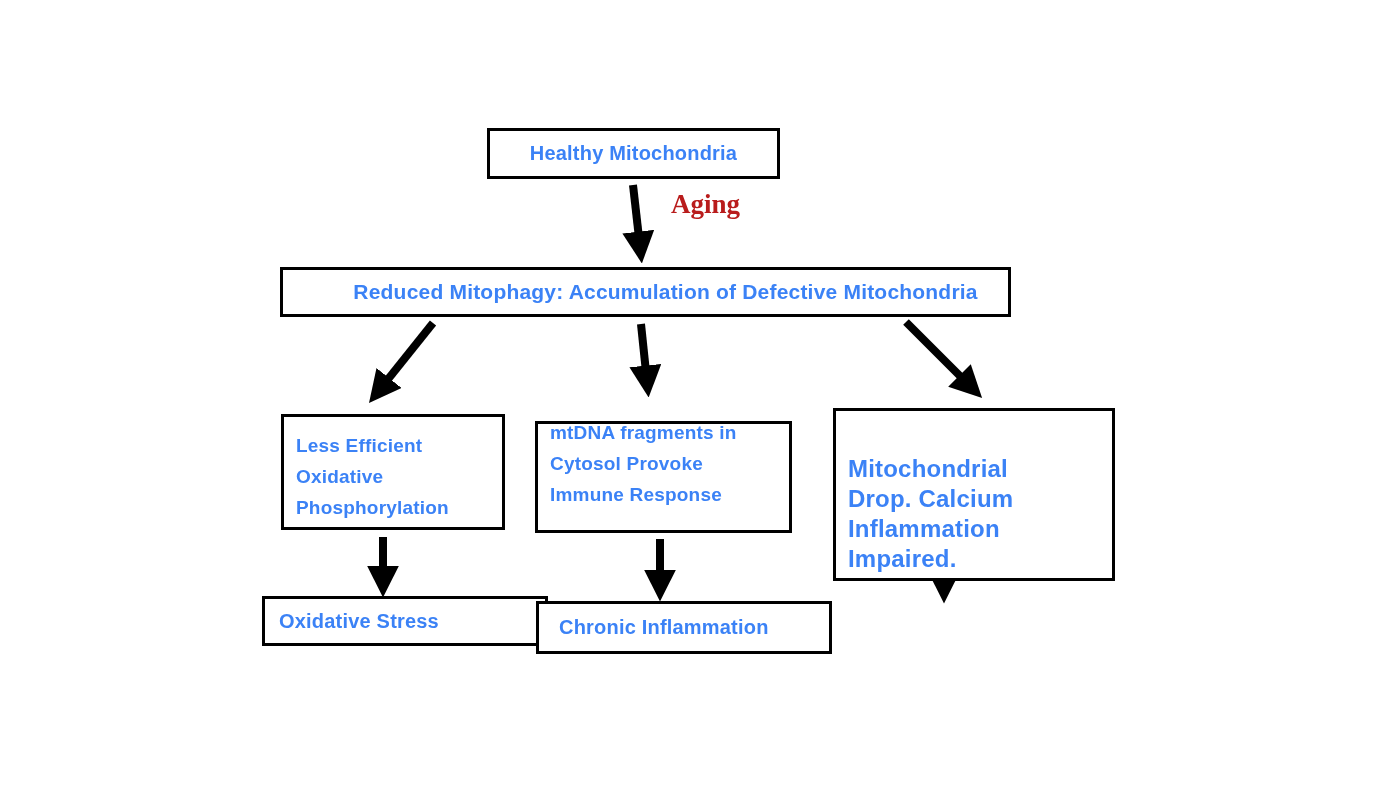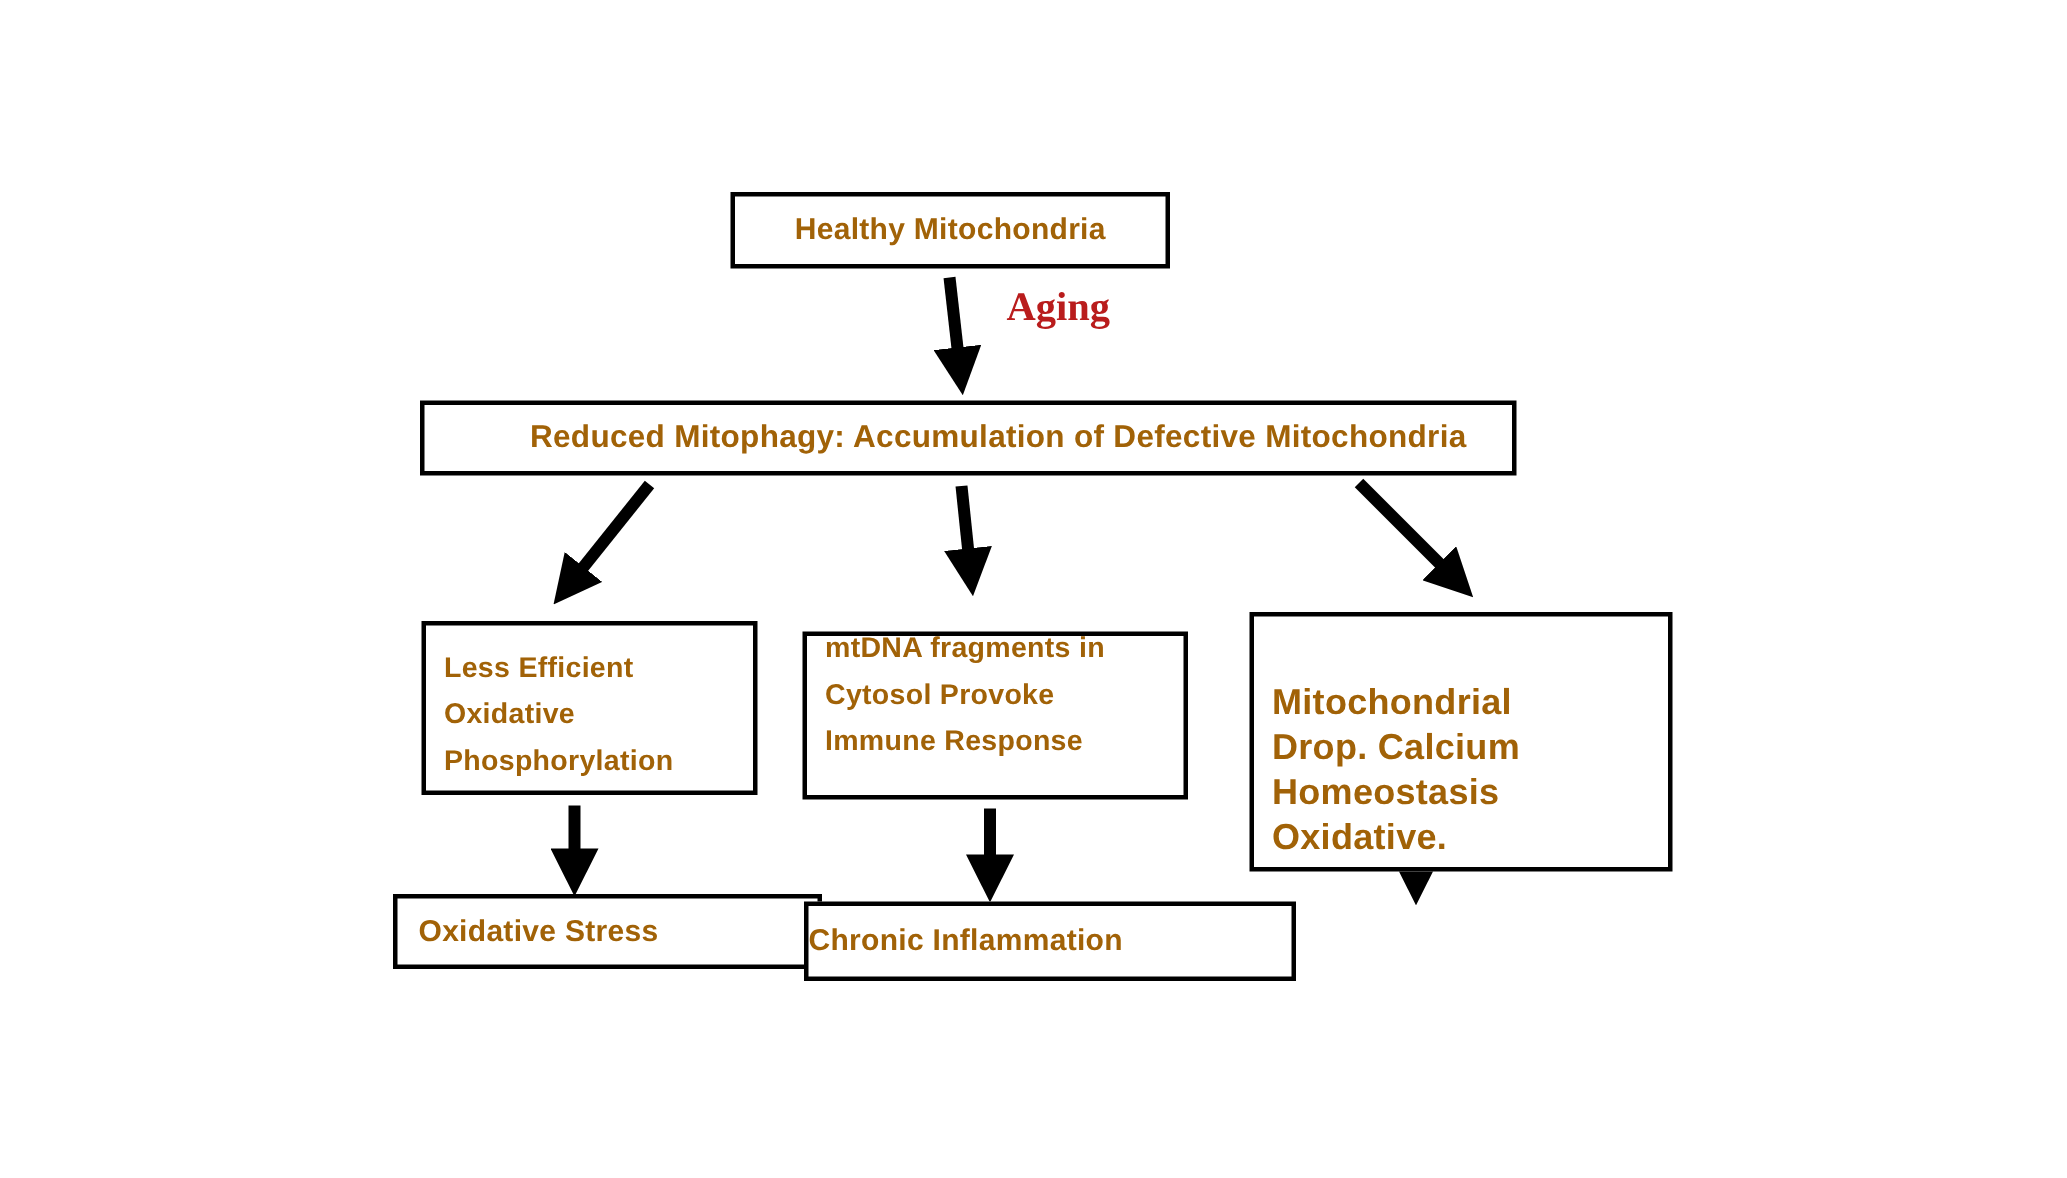--- a/index.html
+++ b/index.html
@@ -15,21 +15,21 @@
     position: absolute;
     left: 0; top: 0;
     width: 1378px; height: 785px;
     pointer-events: none;
   }
   .box {
     position: absolute;
     box-sizing: border-box;
     border: 3px solid #000000;
     background: #ffffff;
-    color: #a16207;
+    color: #3b82f6;
     font-weight: bold;
     letter-spacing: 0.2px;
   }
   .center-text {
     display: flex;
     align-items: center;
     justify-content: center;
     text-align: center;
   }
   .left-text {
@@ -44,21 +44,21 @@
     justify-content: flex-end;
   }
   .multiline .line { display: block; }
 
   #box-healthy        { left: 487px; top: 128px; width: 293px; height: 51px; font-size: 20px; }
   #box-reduced        { left: 280px; top: 267px; width: 731px; height: 50px; font-size: 21px; padding-left: 40px; }
   #box-oxphos         { left: 281px; top: 414px; width: 224px; height: 116px; font-size: 19px; line-height: 31px; padding: 4px 8px 4px 12px; }
   #box-mtdna          { left: 535px; top: 421px; width: 257px; height: 112px; font-size: 19px; line-height: 31px; padding: 4px 8px 20px 12px; }
   #box-membrane       { left: 833px; top: 408px; width: 282px; height: 173px; font-size: 24px; line-height: 30px; padding: 4px 6px 4px 12px; }
   #box-oxstress       { left: 262px; top: 596px; width: 286px; height: 50px; font-size: 20px; padding-left: 14px; }
-  #box-inflammation   { left: 536px; top: 601px; width: 328px; height: 53px; font-size: 20px; padding-left: 0; }
+  #box-inflammation   { left: 536px; top: 601px; width: 296px; height: 53px; font-size: 20px; padding-left: 20px; }
   #box-hyper          { left: 861px; top: 602px; width: 212px; height: 51px; font-size: 20px; padding-left: 12px; }
 
   .edge-label {
     position: absolute;
     left: 671px; top: 189px;
     font-family: "Liberation Serif", serif;
     font-weight: bold;
     font-size: 27px;
     color: #b91c1c;
   }
@@ -101,21 +101,21 @@
 
   <div id="box-mtdna" class="box multiline">
     <span class="line">mtDNA fragments in</span>
     <span class="line">Cytosol Provoke</span>
     <span class="line">Immune Response</span>
   </div>
 
   <div id="box-membrane" class="box multiline">
     <span class="line">Mitochondrial</span>
     <span class="line">Drop. Calcium</span>
-    <span class="line">Homeostasis Oxidative.</span>
+    <span class="line">Inflammation Impaired.</span>
   </div>
 
   <div id="box-oxstress" class="box left-text">
     <span>Oxidative Stress</span>
   </div>
 
   <div id="box-inflammation" class="box left-text">
     <span>Chronic Inflammation</span>
   </div>
 

